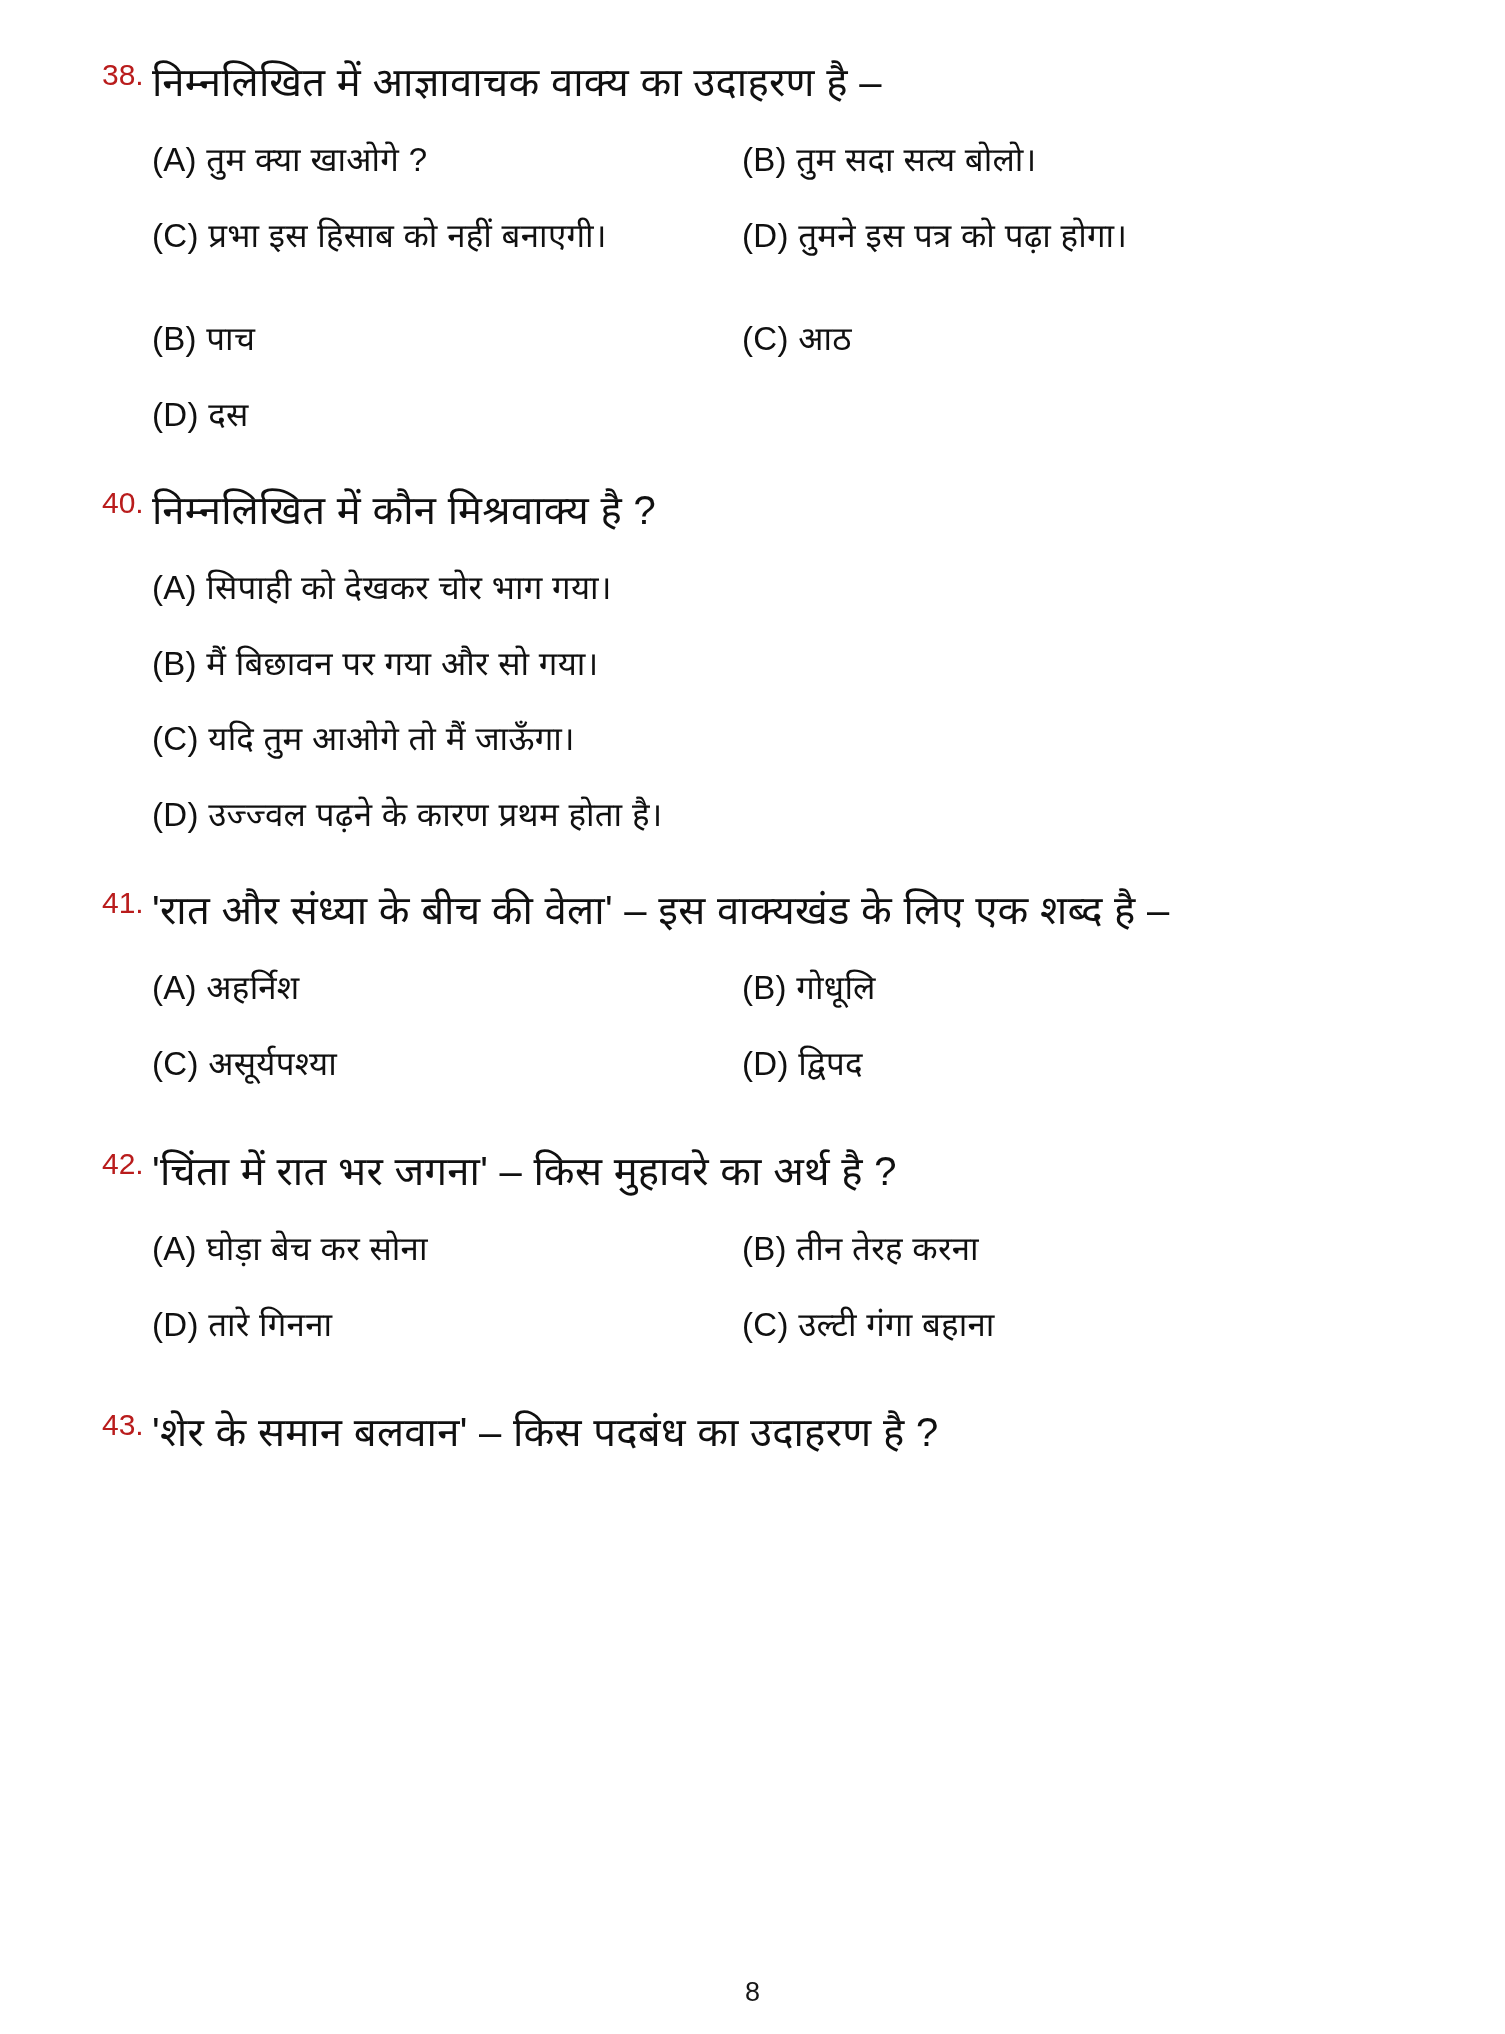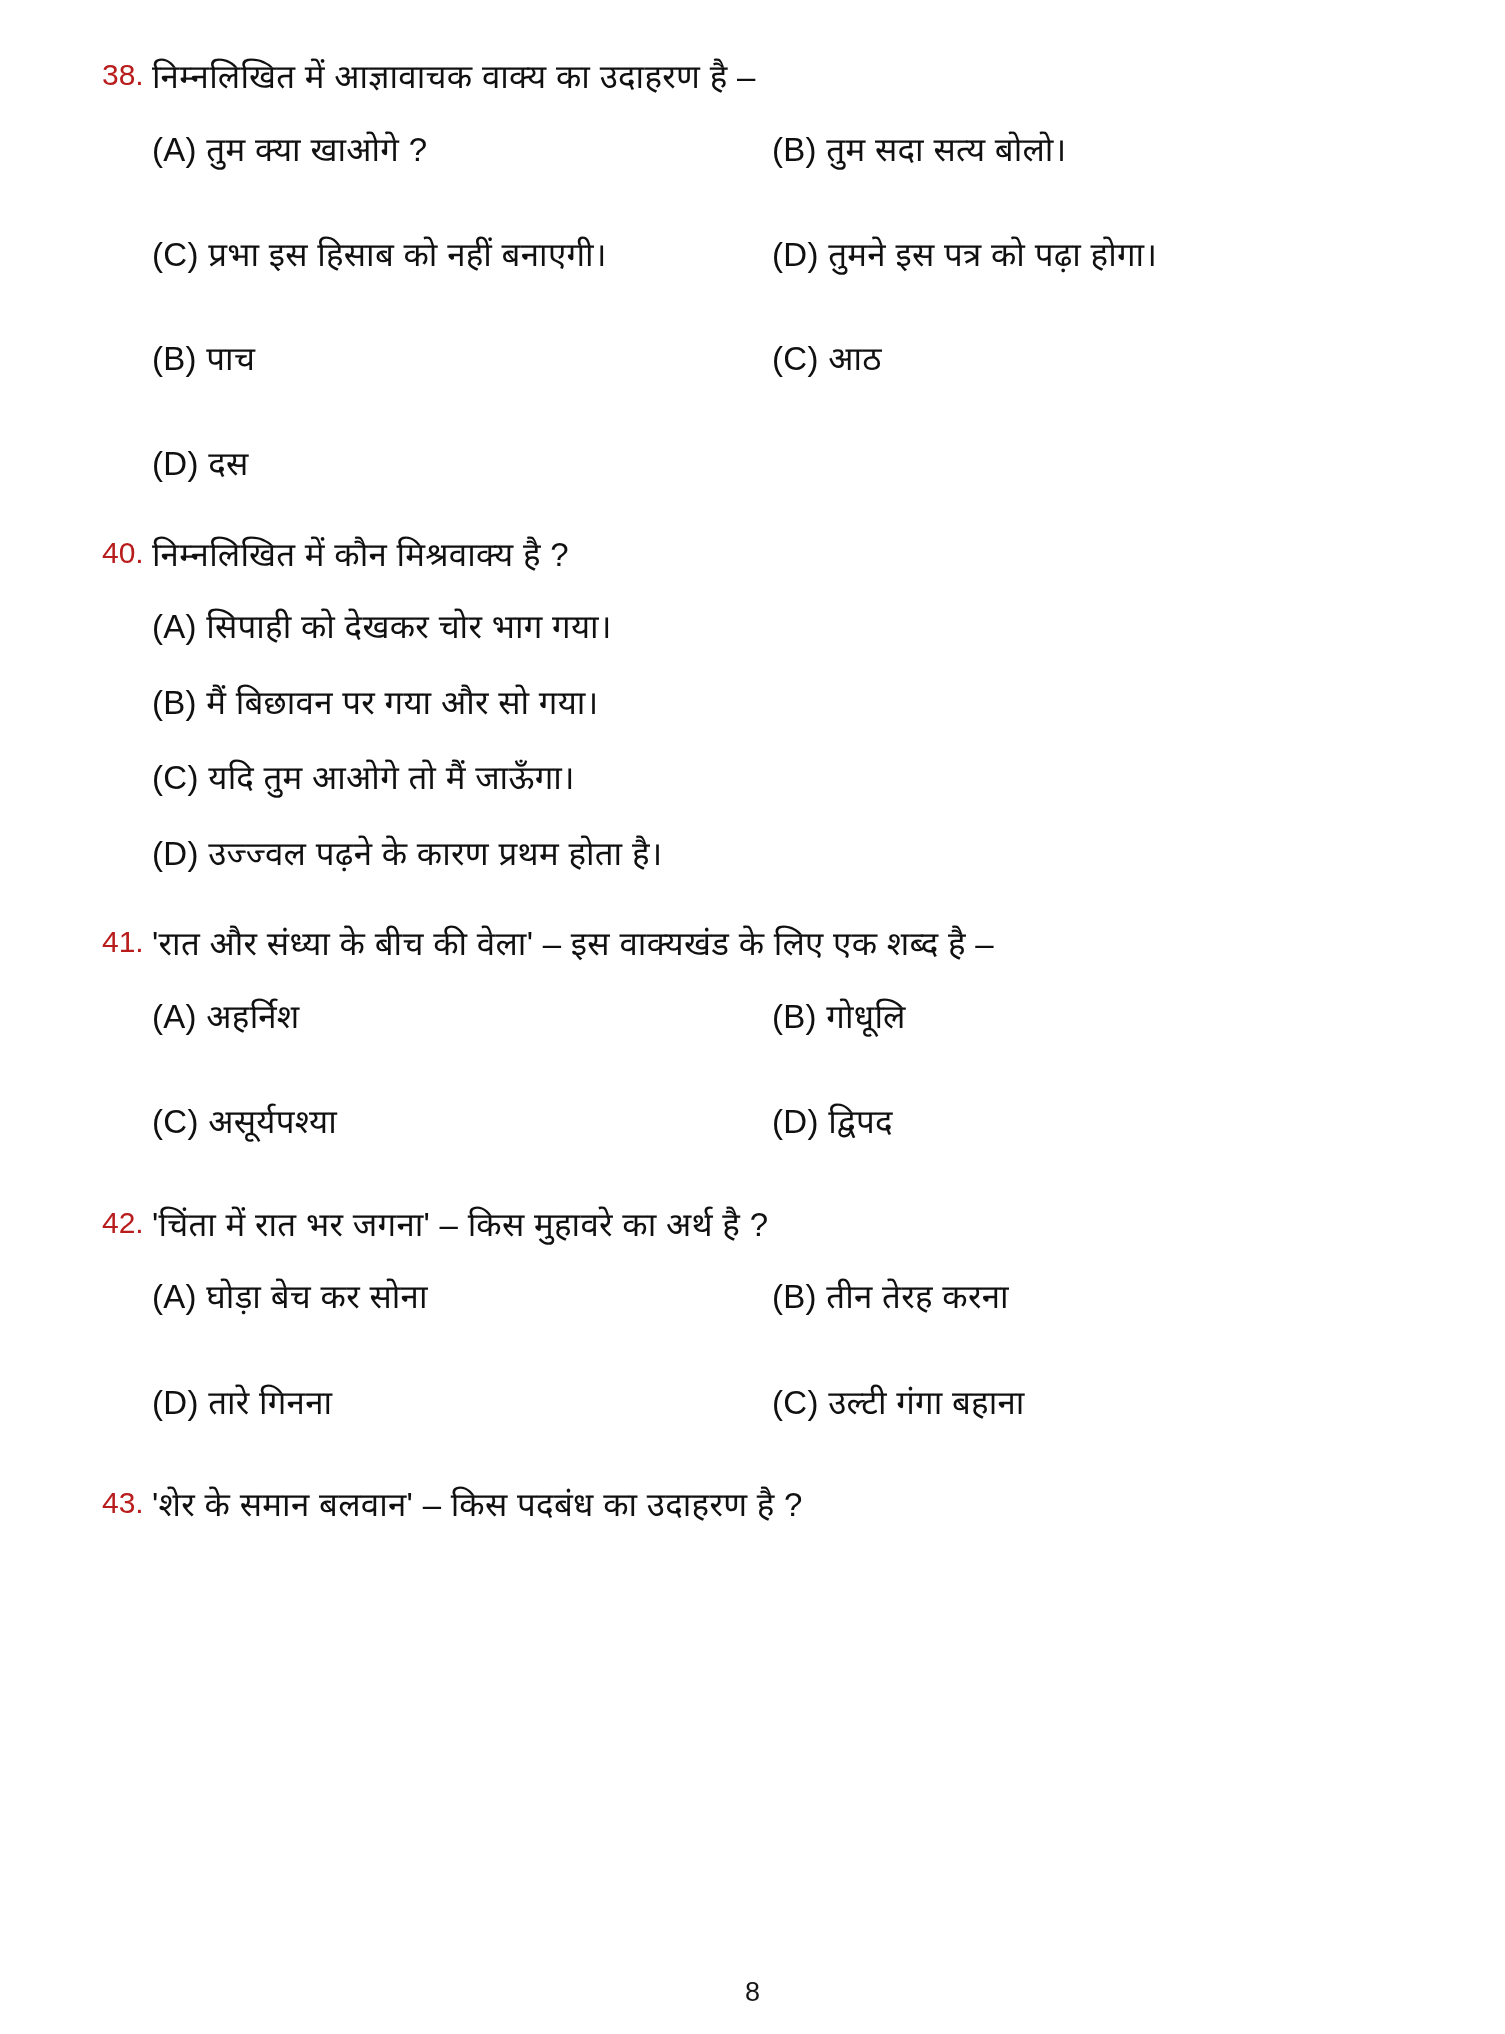--- a/index.html
+++ b/index.html
@@ -37,32 +37,31 @@
     flex: 0 0 92px;
     font-size: 30px;
     line-height: 1.5;
     padding-left: 42px;
     box-sizing: border-box;
     font-family: "Liberation Sans", "DejaVu Sans", sans-serif;
     color: #b91c1c;
   }
   .q-text {
     flex: 1;
-    font-size: 33px;
+    font-size: 40px;
     line-height: 1.5;
     font-family: "Liberation Sans", "DejaVu Sans", sans-serif;
     color: #101010;
     letter-spacing: 0.3px;
   }
   .options-grid {
     display: grid;
     grid-template-columns: 590px 1fr;
     padding-left: 92px;
     row-gap: 0px;
-    gap: 30px;
   }
   .options-stack {
     display: block;
     padding-left: 92px;
   }
   .option {
     font-size: 33px;
     line-height: 1.5;
     font-family: "Liberation Sans", "DejaVu Sans", sans-serif;
     color: #101010;

